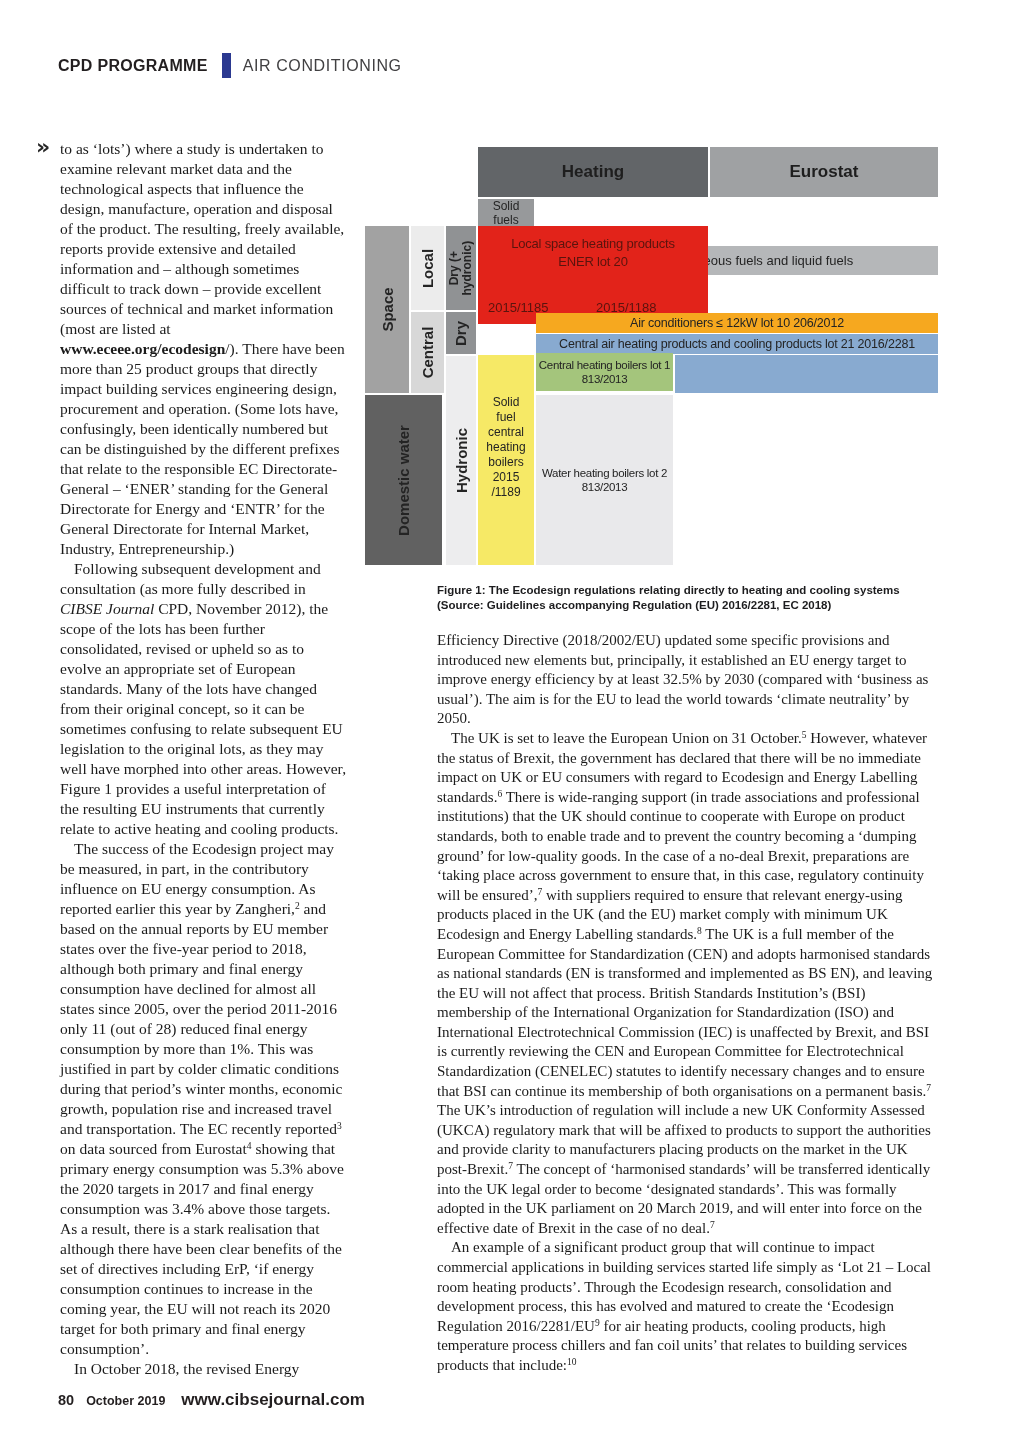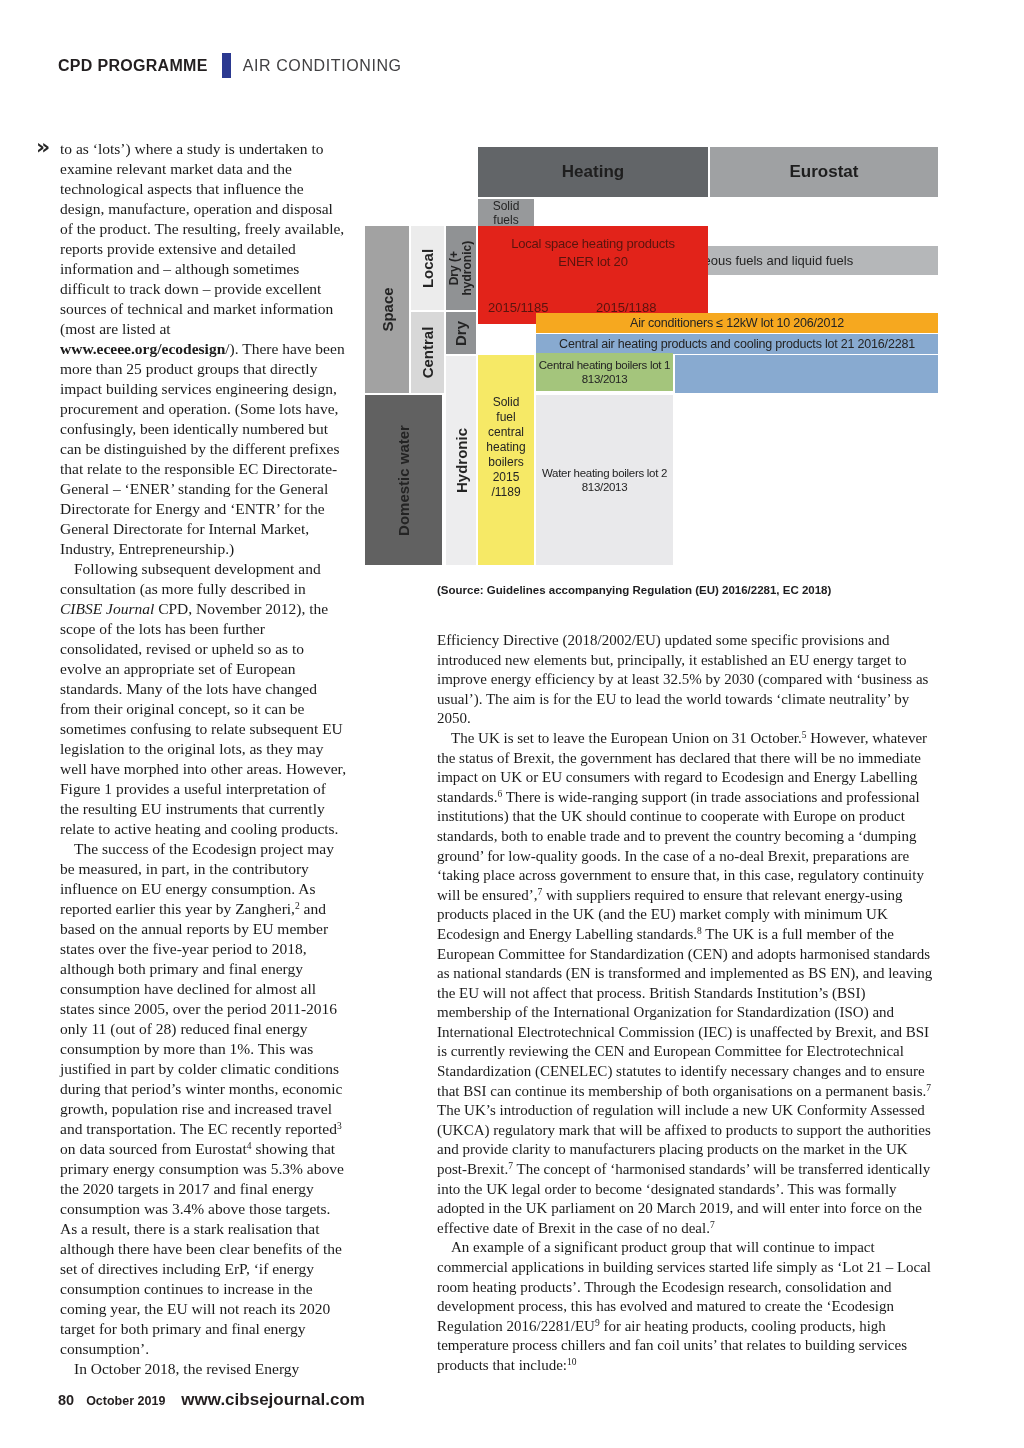--- a/index.html
+++ b/index.html
@@ -137,20 +137,21 @@
 central
 heating
 boilers
 2015
 /1189</div>
     <div class="cell smalltext pre f-water" style="background: rgb(233, 233, 235);">Water heating boilers lot 2
 813/2013</div>
   </div>
 
   <div class="caption">
+    <div>Figure 1: The Ecodesign regulations relating directly to heating and cooling systems</div>
     <div>(Source: Guidelines accompanying Regulation (EU) 2016/2281, EC 2018)</div>
   </div>
 
   <div class="right-col">
       <p><span>Efficiency Directive (2018/2002/EU) updated some specific provisions and introduced new elements but, principally, it established an EU energy target to improve energy efficiency by at least 32.5% by 2030 (compared with ‘business as usual’). The aim is for the EU to lead the world towards ‘climate neutrality’ by 2050.</span></p>
       <p class="indent"><span>The UK is set to leave the European Union on 31 October.</span><sup>5</sup><span> However, whatever the status of Brexit, the government has declared that there will be no immediate impact on UK or EU consumers with regard to Ecodesign and Energy Labelling standards.</span><sup>6</sup><span> There is wide-ranging support (in trade associations and professional institutions) that the UK should continue to cooperate with Europe on product standards, both to enable trade and to prevent the country becoming a ‘dumping ground’ for low-quality goods. In the case of a no-deal Brexit, preparations are ‘taking place across government to ensure that, in this case, regulatory continuity will be ensured’,</span><sup>7</sup><span> with suppliers required to ensure that relevant energy-using products placed in the UK (and the EU) market comply with minimum UK Ecodesign and Energy Labelling standards.</span><sup>8</sup><span> The UK is a full member of the European Committee for Standardization (CEN) and adopts harmonised standards as national standards (EN is transformed and implemented as BS EN), and leaving the EU will not affect that process. British Standards Institution’s (BSI) membership of the International Organization for Standardization (ISO) and International Electrotechnical Commission (IEC) is unaffected by Brexit, and BSI is currently reviewing the CEN and European Committee for Electrotechnical Standardization (CENELEC) statutes to identify necessary changes and to ensure that BSI can continue its membership of both organisations on a permanent basis.</span><sup>7</sup><span> The UK’s introduction of regulation will include a new UK Conformity Assessed (UKCA) regulatory mark that will be affixed to products to support the authorities and provide clarity to manufacturers placing products on the market in the UK post-Brexit.</span><sup>7</sup><span> The concept of ‘harmonised standards’ will be transferred identically into the UK legal order to become ‘designated standards’. This was formally adopted in the UK parliament on 20 March 2019, and will enter into force on the effective date of Brexit in the case of no deal.</span><sup>7</sup></p>
       <p class="indent"><span>An example of a significant product group that will continue to impact commercial applications in building services started life simply as ‘Lot 21 – Local room heating products’. Through the Ecodesign research, consolidation and development process, this has evolved and matured to create the ‘Ecodesign Regulation 2016/2281/EU</span><sup>9</sup><span> for air heating products, cooling products, high temperature process chillers and fan coil units’ that relates to building services products that include:</span><sup>10</sup></p>
     </div>
 
   <div class="footer">

